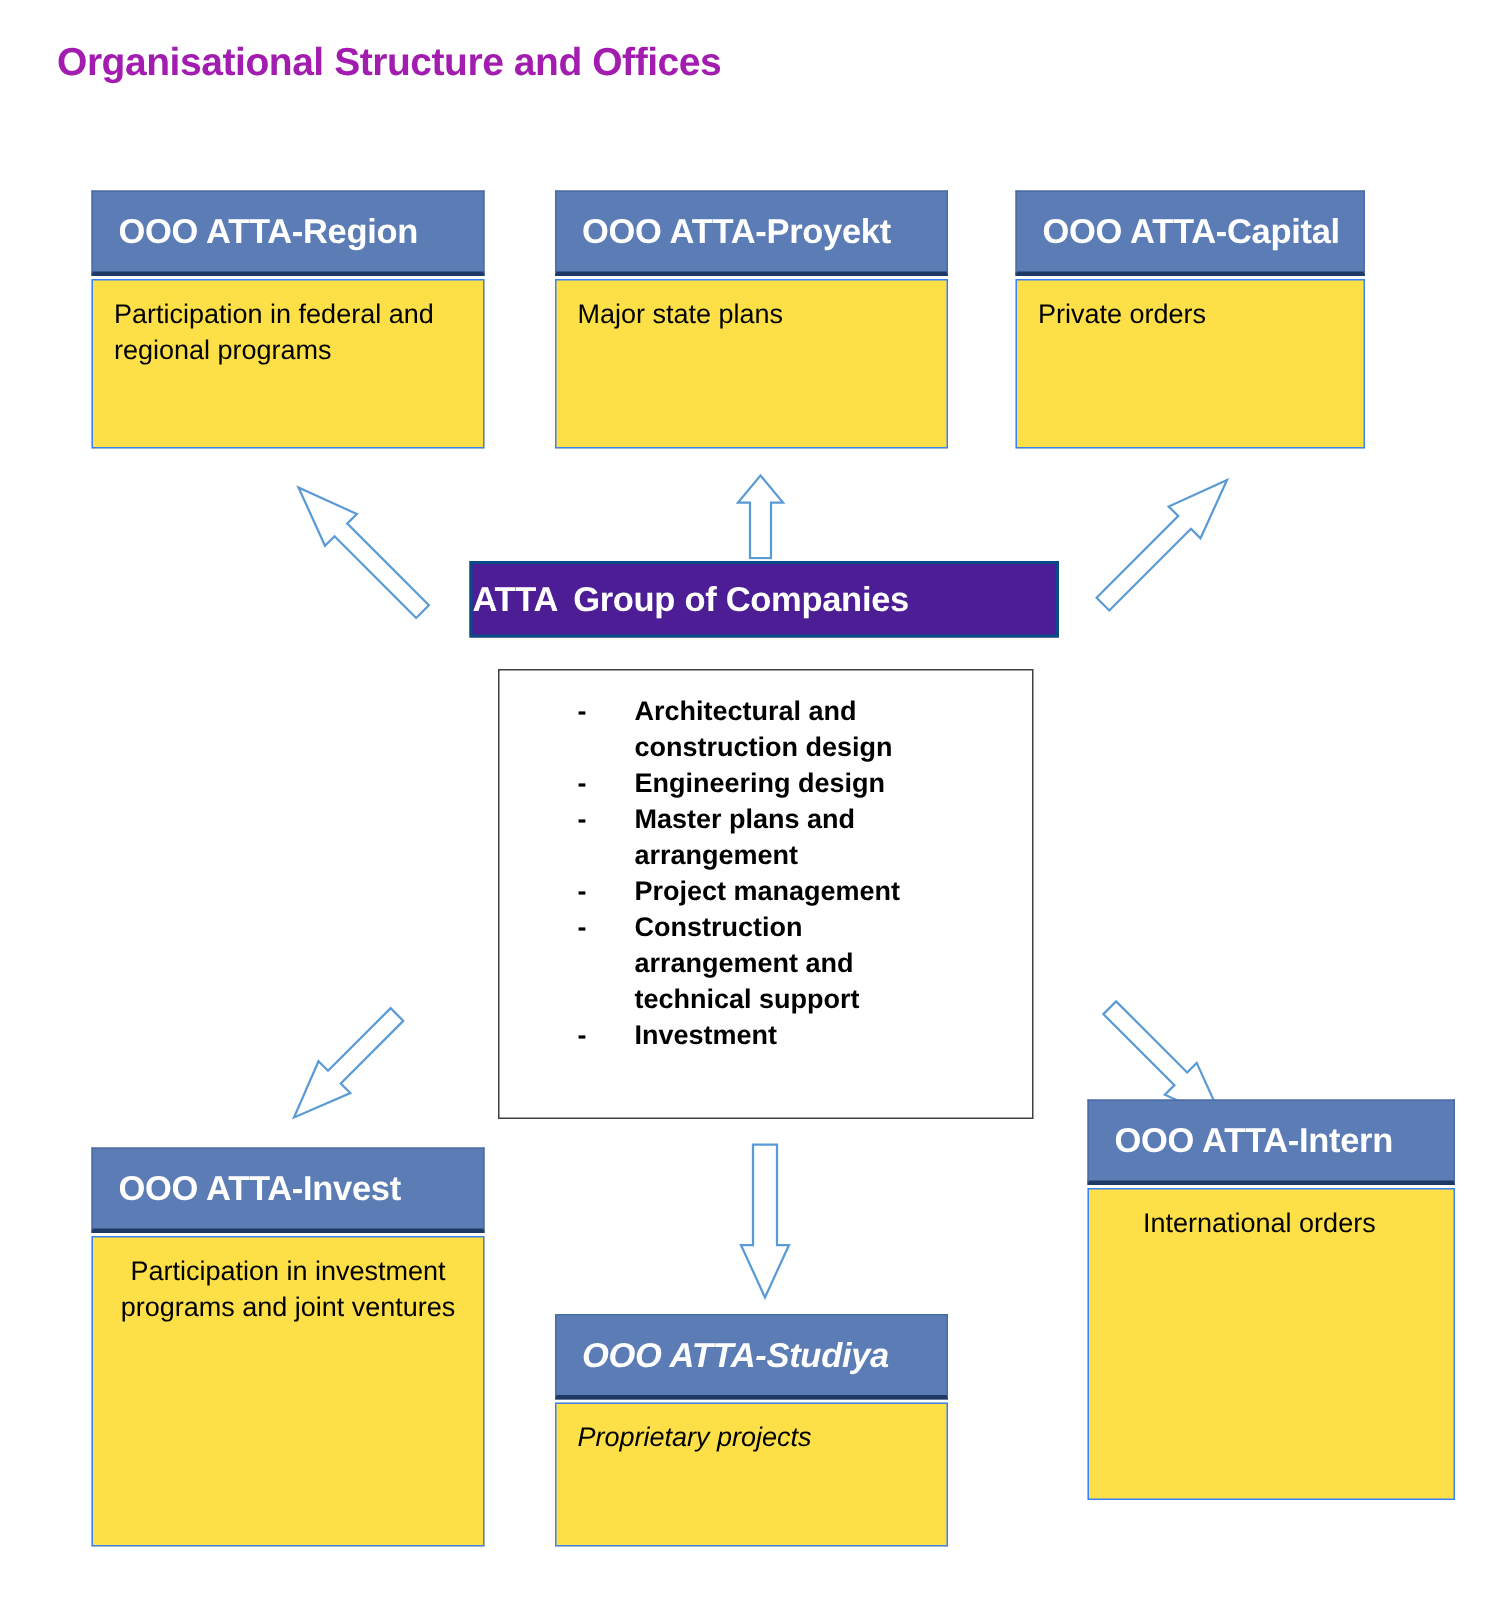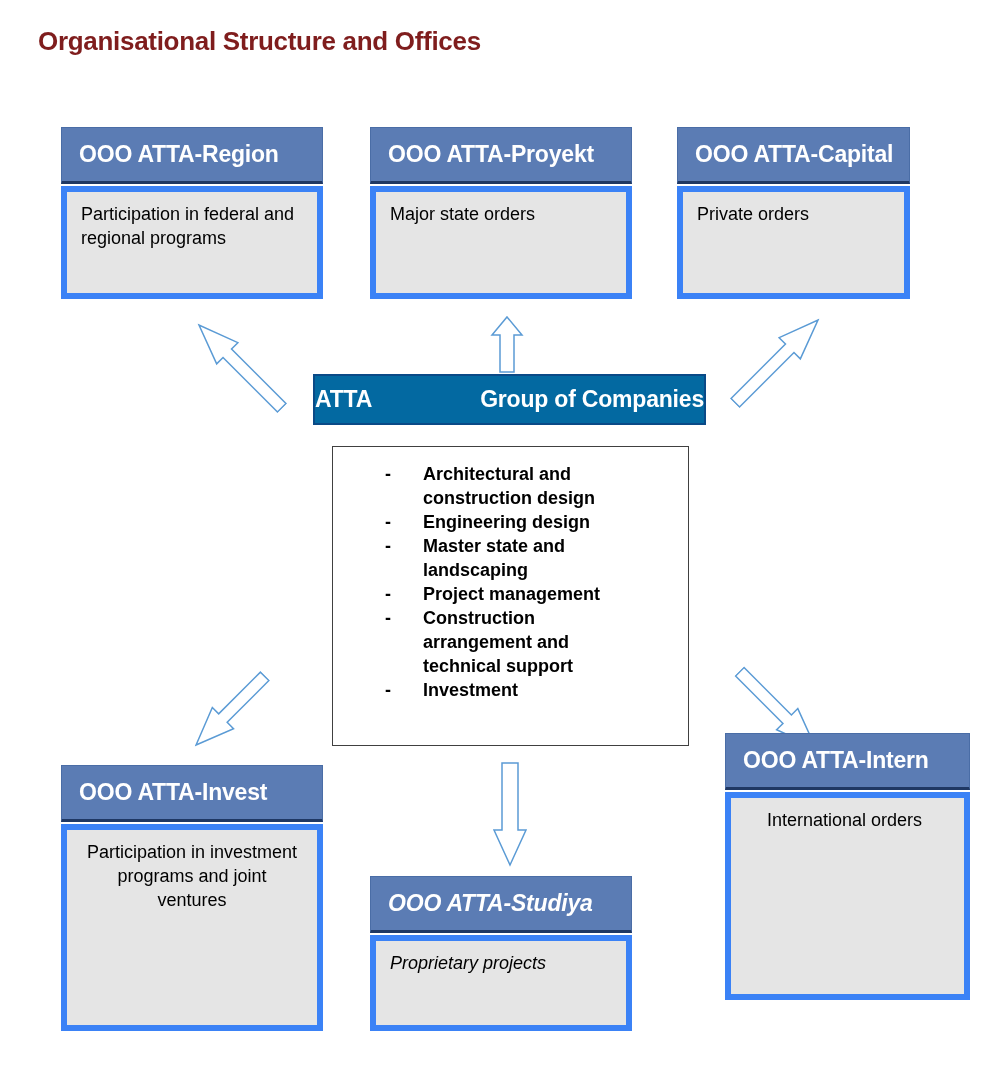--- a/index.html
+++ b/index.html
@@ -14,21 +14,21 @@
     height: 1070px;
     background: #ffffff;
     overflow: hidden;
   }
   .page-title {
     position: absolute;
     left: 38px;
     top: 26px;
     font-size: 26px;
     font-weight: bold;
-    color: #7f1d1d;
+    color: #a21caf;
     letter-spacing: -0.3px;
   }
   
   .office { position: absolute; }
   .office-header {
     box-sizing: border-box;
     height: 57px;
     background: #5b7cb4;
     border: 1px solid #4a6da6;
     border-bottom: 3px solid #1f3864;
@@ -36,22 +36,22 @@
     font-size: 23px;
     font-weight: bold;
     display: flex;
     align-items: center;
     padding-left: 17px;
     letter-spacing: -0.2px;
   }
   .office-body {
     box-sizing: border-box;
     margin-top: 2px;
-    background: #e5e5e5;
-    border: 6px solid #3b82f6;
+    background: #fde047;
+    border: 1px solid #3b82f6;
     color: #000000;
     font-size: 18px;
     line-height: 24px;
     padding: 10px 14px;
   }
   .office-region, .office-invest { left: 33px;  width: 262px; padding-left: 28px; }
   .office-proyekt, .office-studiya { left: 370px; width: 262px; }
   .office-capital { left: 677px; width: 233px; }
   .office-intern  { left: 725px; width: 245px; }
   .office-region, .office-proyekt, .office-capital { top: 127px; }
@@ -64,28 +64,28 @@
   .office-intern .office-body { height: 208px; padding-left: 36px; }
 
   
   .group-box {
     position: absolute;
     left: 313px;
     top: 374px;
     width: 393px;
     height: 51px;
     box-sizing: border-box;
-    background: #0369a1;
+    background: #4c1d95;
     border: 2px solid #0a4a87;
     color: #ffffff;
     font-size: 23px;
     font-weight: bold;
     display: flex;
     align-items: center;
-    justify-content: space-between;
+    justify-content: flex-start;
     letter-spacing: -0.2px;
   }
   .group-box .word-gap { display: inline-block; width: 10px; }
 
   
   .services-box {
     position: absolute;
     left: 332px;
     top: 446px;
     width: 357px;
@@ -136,21 +136,21 @@
 
   <div class="page-title">Organisational Structure and Offices</div>
 
   <div class="office office-region">
     <div class="office-header">OOO ATTA-Region</div>
     <div class="office-body">Participation in federal and regional programs</div>
   </div>
 
   <div class="office office-proyekt">
     <div class="office-header">OOO ATTA-Proyekt</div>
-    <div class="office-body">Major state orders</div>
+    <div class="office-body">Major state plans</div>
   </div>
 
   <div class="office office-capital">
     <div class="office-header">OOO ATTA-Capital</div>
     <div class="office-body">Private orders</div>
   </div>
 
   <div class="arrow arrow-up-left">
     <svg width="120" height="34" viewBox="0 0 120 34">
       <polygon points="1,11 78,11 78,2 118,17 78,32 78,23 1,23"></polygon>
@@ -180,21 +180,21 @@
       <li>
         <span class="dash">-</span>
         <span class="svc-text">Architectural and construction design</span>
       </li>
       <li>
         <span class="dash">-</span>
         <span class="svc-text">Engineering design</span>
       </li>
       <li>
         <span class="dash">-</span>
-        <span class="svc-text">Master state and landscaping</span>
+        <span class="svc-text">Master plans and arrangement</span>
       </li>
       <li>
         <span class="dash">-</span>
         <span class="svc-text">Project management</span>
       </li>
       <li>
         <span class="dash">-</span>
         <span class="svc-text">Construction arrangement and technical support</span>
       </li>
       <li>

